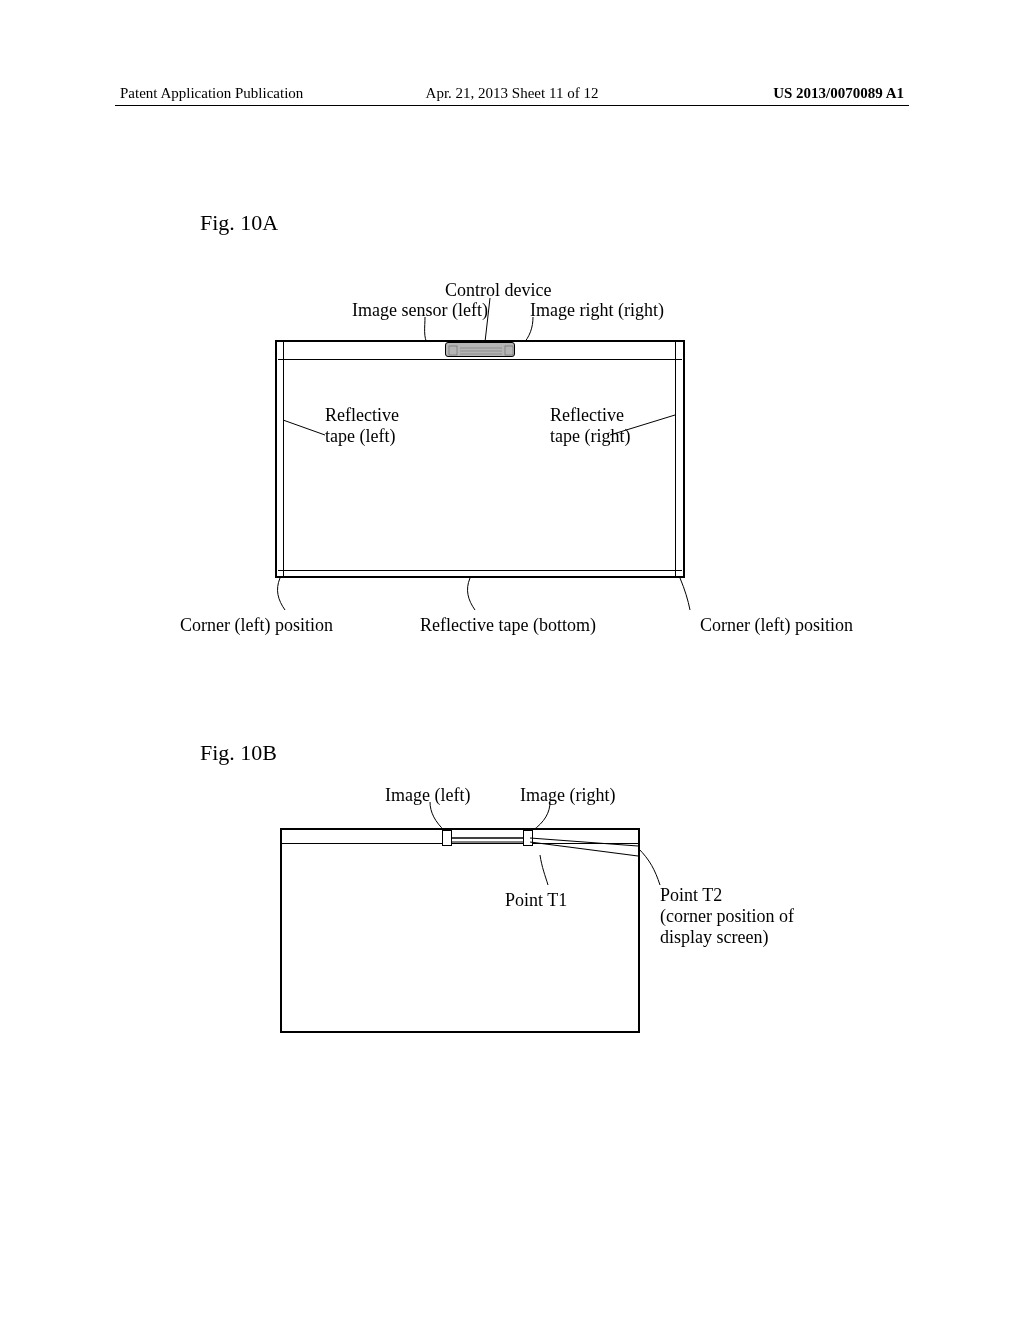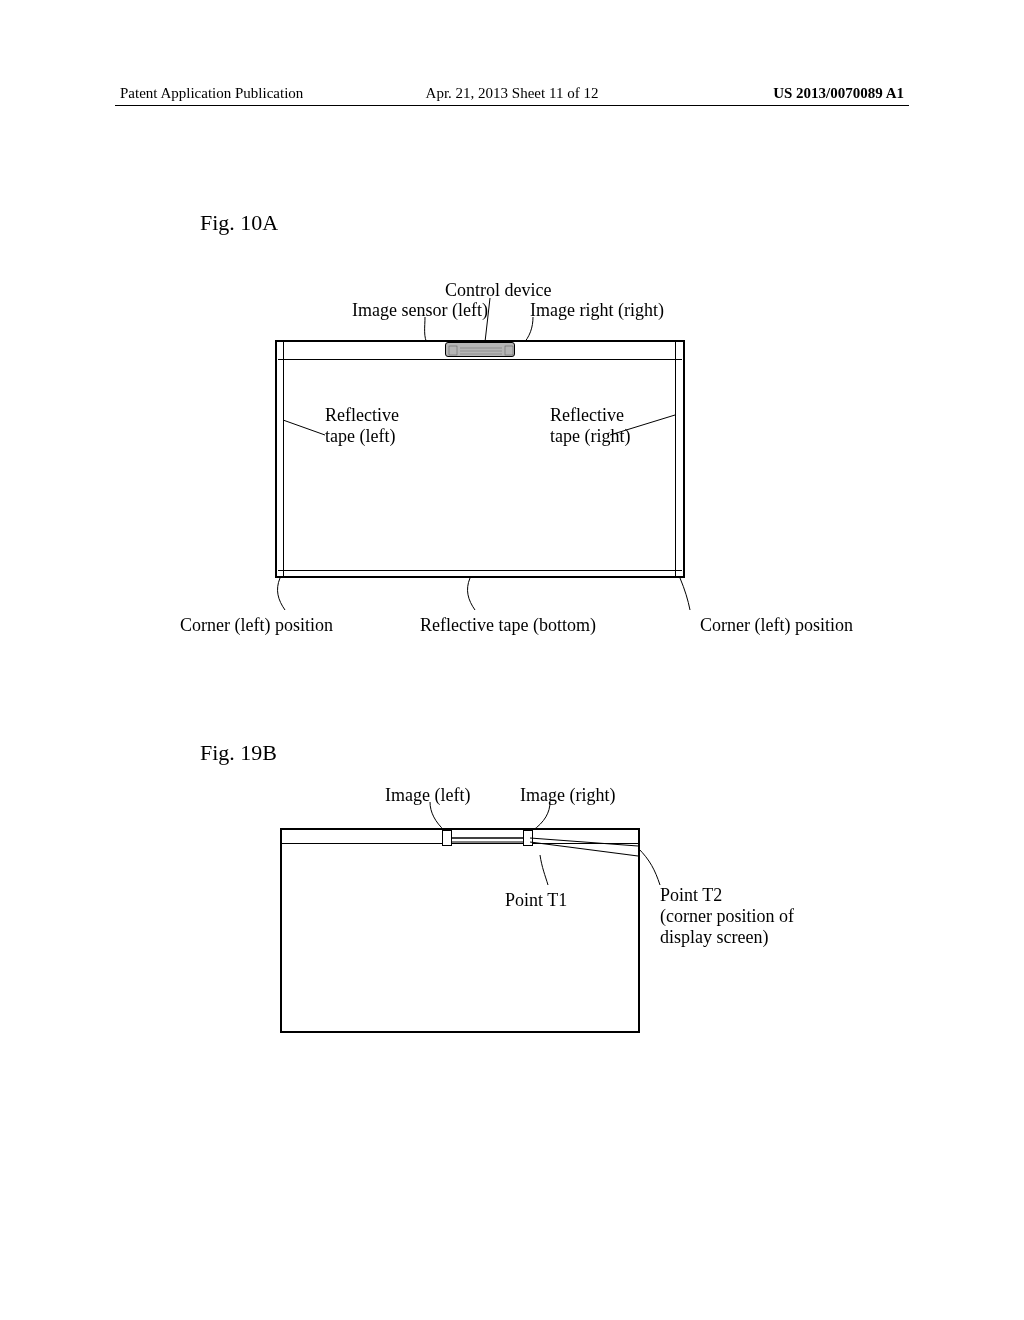--- a/index.html
+++ b/index.html
@@ -166,21 +166,21 @@
     <path d="M 130 3 C 125 15, 128 25, 135 35" stroke="black" fill="none" stroke-width="1"></path>
     <path d="M 320 3 C 315 15, 318 25, 325 35" stroke="black" fill="none" stroke-width="1"></path>
     <path d="M 530 3 C 535 15, 538 25, 540 35" stroke="black" fill="none" stroke-width="1"></path>
   </svg>
 
   <div class="label" style="top:335px; left:30px;">Corner (left) position</div>
   <div class="label" style="top:335px; left:270px;">Reflective tape (bottom)</div>
   <div class="label" style="top:335px; left:550px;">Corner (left) position</div>
 </div>
 
-<div class="fig-label fig-10b-label">Fig. 19B</div>
+<div class="fig-label fig-10b-label">Fig. 10B</div>
 
 <div class="diagram-container diagram-b">
 
   <div class="label" style="top:5px; left:235px;">Image (left)</div>
   <div class="label" style="top:5px; left:370px;">Image (right)</div>
 
   <svg class="leader" style="top:18px; left:0;" width="700" height="40">
     <path d="M 280 4 C 280 14, 285 24, 295 33" stroke="black" fill="none" stroke-width="1"></path>
     <path d="M 400 4 C 400 14, 395 24, 382 33" stroke="black" fill="none" stroke-width="1"></path>
   </svg>

